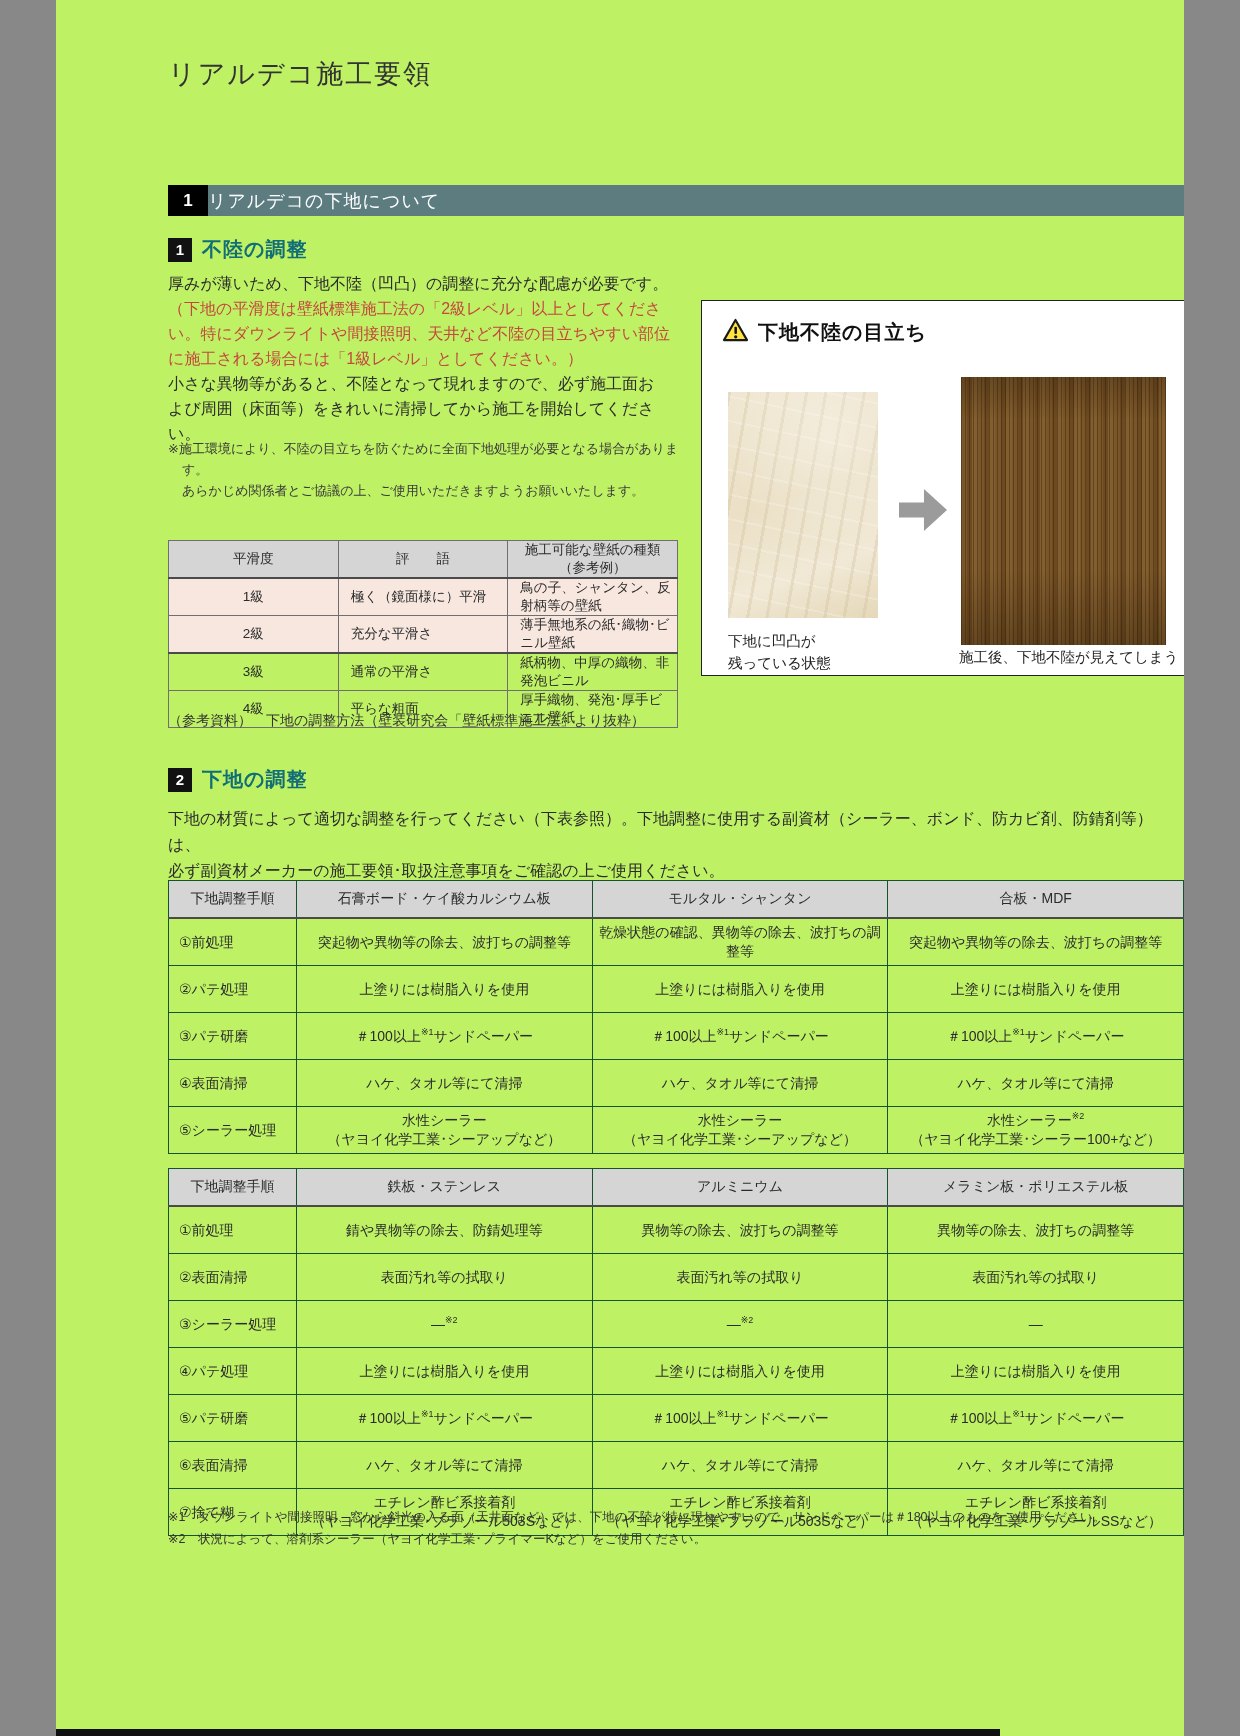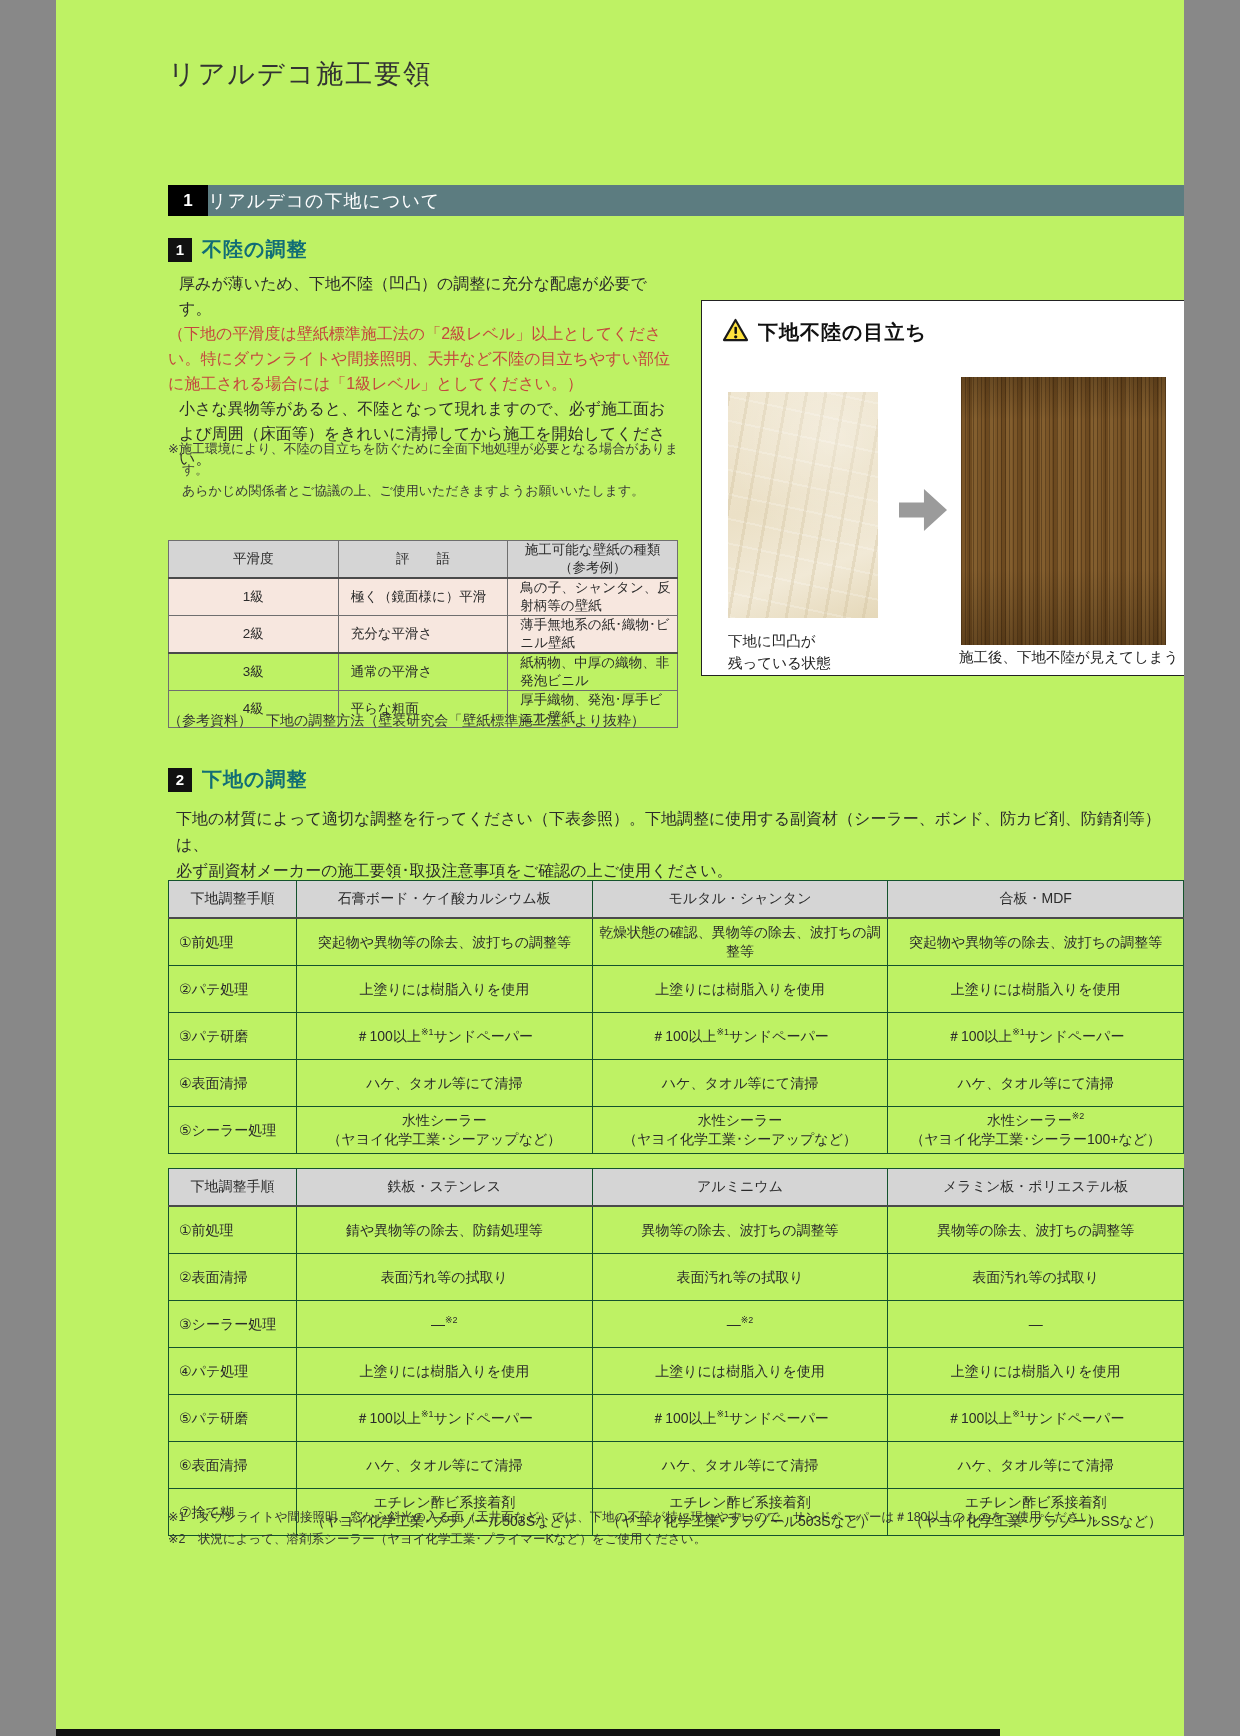--- a/index.html
+++ b/index.html
@@ -14,25 +14,25 @@
   
   .banner{left:112px;top:185px;width:1016px;height:31px;background:#5c7c80;display:flex;align-items:stretch;}
   .banner .num{width:40px;background:#000;color:#fff;font-size:17px;font-weight:bold;display:flex;align-items:center;justify-content:center;}
   .banner .label{color:#fff;font-size:18px;display:flex;align-items:center;letter-spacing:1px;}
   
   .subhead{display:flex;align-items:center;}
   .subhead .sq{width:24px;height:24px;background:#111;color:#fff;font-size:15px;font-weight:bold;display:flex;align-items:center;justify-content:center;}
   .subhead .t{margin-left:10px;color:#116d76;font-size:20px;font-weight:bold;letter-spacing:1px;}
   
   .para1{left:112px;top:271px;width:502px;font-size:16px;line-height:25px;}
-  .para1 .blk{display:block;color:#2b2b2b;margin-left:11px;}
+  .para1 .blk{display:block;color:#2b2b2b;}
   .para1 .red{display:block;color:#c4483e;}
   .note{left:112px;top:438px;width:516px;font-size:13px;line-height:21px;color:#3a3a3a;
         white-space:pre-line;padding-left:14px;text-indent:-14px;}
-  .para2{left:120px;top:806px;width:1016px;font-size:16px;line-height:26px;white-space:pre-line;}
+  .para2{left:112px;top:806px;width:1016px;font-size:16px;line-height:26px;white-space:pre-line;}
   
   table{border-collapse:collapse;width:100%;table-layout:fixed;}
   .smooth-wrap{left:112px;top:540px;width:510px;}
   .smooth-table{font-size:13.5px;border:1.5px solid #444;}
   .smooth-table th,.smooth-table td{border:1px solid #6f6f6f;padding:0 4px;}
   .smooth-table th{background:#d5d5d5;height:28px;font-weight:400;text-align:center;border-bottom:2px solid #4a4a4a;}
   .smooth-table td{height:34px;}
   .smooth-table td:nth-child(1){text-align:center;width:70px;}
   .smooth-table td:nth-child(2){padding-left:12px;width:152px;}
   .smooth-table td:nth-child(3){padding-left:12px;}

